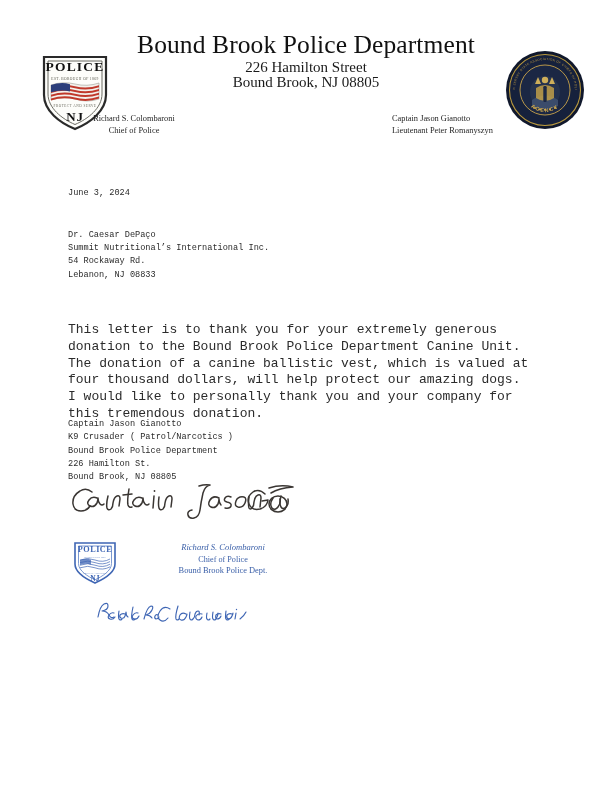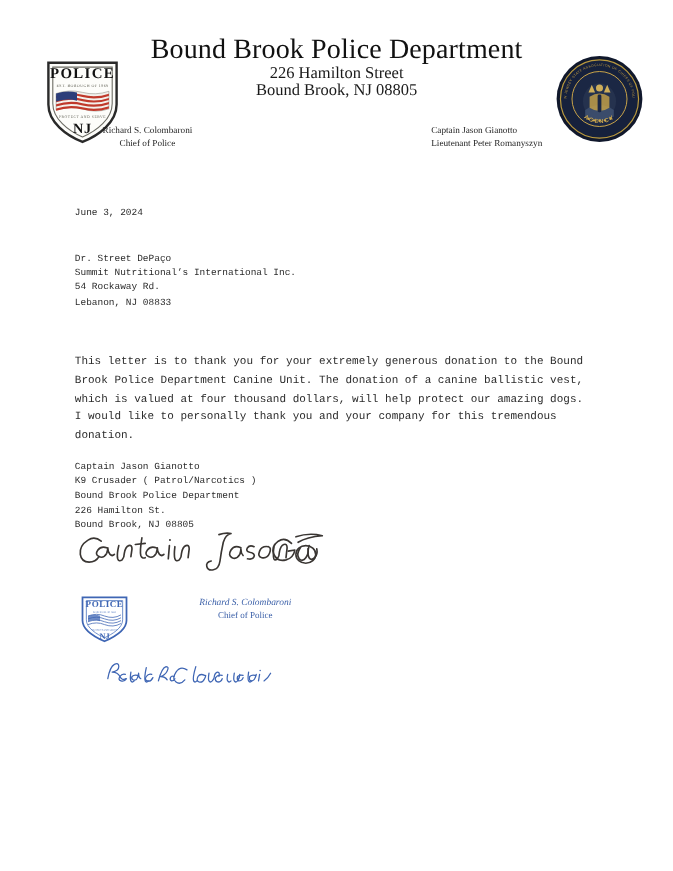--- a/index.html
+++ b/index.html
@@ -112,21 +112,21 @@
     left: 68px;
     top: 229px;
     font-size: 8.6px;
     line-height: 13.2px;
   }
   .body-para {
     position: absolute;
     left: 68px;
     top: 322px;
     width: 467px;
-    font-size: 10px;
+    font-size: 13px;
     line-height: 16.8px;
     text-align: left;
   }
   .closing {
     position: absolute;
     left: 68px;
     top: 418px;
     font-size: 8.6px;
     line-height: 13.3px;
   }
@@ -264,21 +264,21 @@
     <div>Chief of Police</div>
   </div>
   <div class="staff-right">
     <div>Captain Jason Gianotto</div>
     <div>Lieutenant Peter Romanyszyn</div>
   </div>
 
   <div class="sans date">June 3, 2024</div>
 
   <div class="sans recipient">
-    <div>Dr. Street DePaço</div>
+    <div>Dr. Caesar DePaço</div>
     <div>Summit Nutritional’s International Inc.</div>
     <div>54 Rockaway Rd.</div>
     <div>Lebanon, NJ 08833</div>
   </div>
 
   <div class="sans body-para">This letter is to thank you for your extremely generous donation to the Bound Brook Police Department Canine Unit.  The donation of a canine ballistic vest, which is valued at four thousand dollars, will help protect our amazing dogs.  I would like to personally thank you and your company for this tremendous donation.</div>
 
   <div class="sans closing">
     <div>Captain Jason Gianotto</div>
     <div>K9 Crusader ( Patrol/Narcotics )</div>
@@ -330,20 +330,21 @@
           <path d="M10 30.8 q8 -3 15 0 q8 3 15 -1"></path>
         </g>
         <path d="M10 23 q6 -2.3 11 -0.3 l0 5 q-5 -2 -11 0.3 Z" fill="#3f66b4" opacity="0.75"></path>
         <text x="25" y="36.5" text-anchor="middle" font-family="Liberation Serif, serif" font-size="2.3" fill="#5a7fc4">PROTECT AND SERVE</text>
         <text x="25" y="43.5" text-anchor="middle" font-family="Liberation Serif, serif" font-size="7.6" font-weight="bold" fill="#3f66b4">NJ</text>
       </svg>
     </div>
     <div class="stamp-text">
       <div class="l1">Richard S. Colombaroni</div>
       <div class="l2">Chief of Police</div>
+      <div class="l3">Bound Brook Police Dept.</div>
     </div>
   </div>
 
   <div class="sig-chief">
     <svg viewBox="0 0 160 32" xmlns="http://www.w3.org/2000/svg">
       <g fill="none" stroke="#3f66b4" stroke-width="1.15" stroke-linecap="round" stroke-linejoin="round">
         <path d="M6 20 q2 -11 6 -13 q4 -2 4 2 q0 4 -6 5 q5 0 7 4 q2 4 5 2"></path>
         <path d="M22 16 q-3 -1 -5 2 q-2 3 1 4 q3 1 5 -2"></path>
         <path d="M27 14 q-1 6 0 8 q1 2 3 0"></path>
         <path d="M33 17 q-3 -1 -5 1 q-1 2 1 3 q3 1 4 -2 q1 -2 1 -4 q0 4 2 5"></path>

